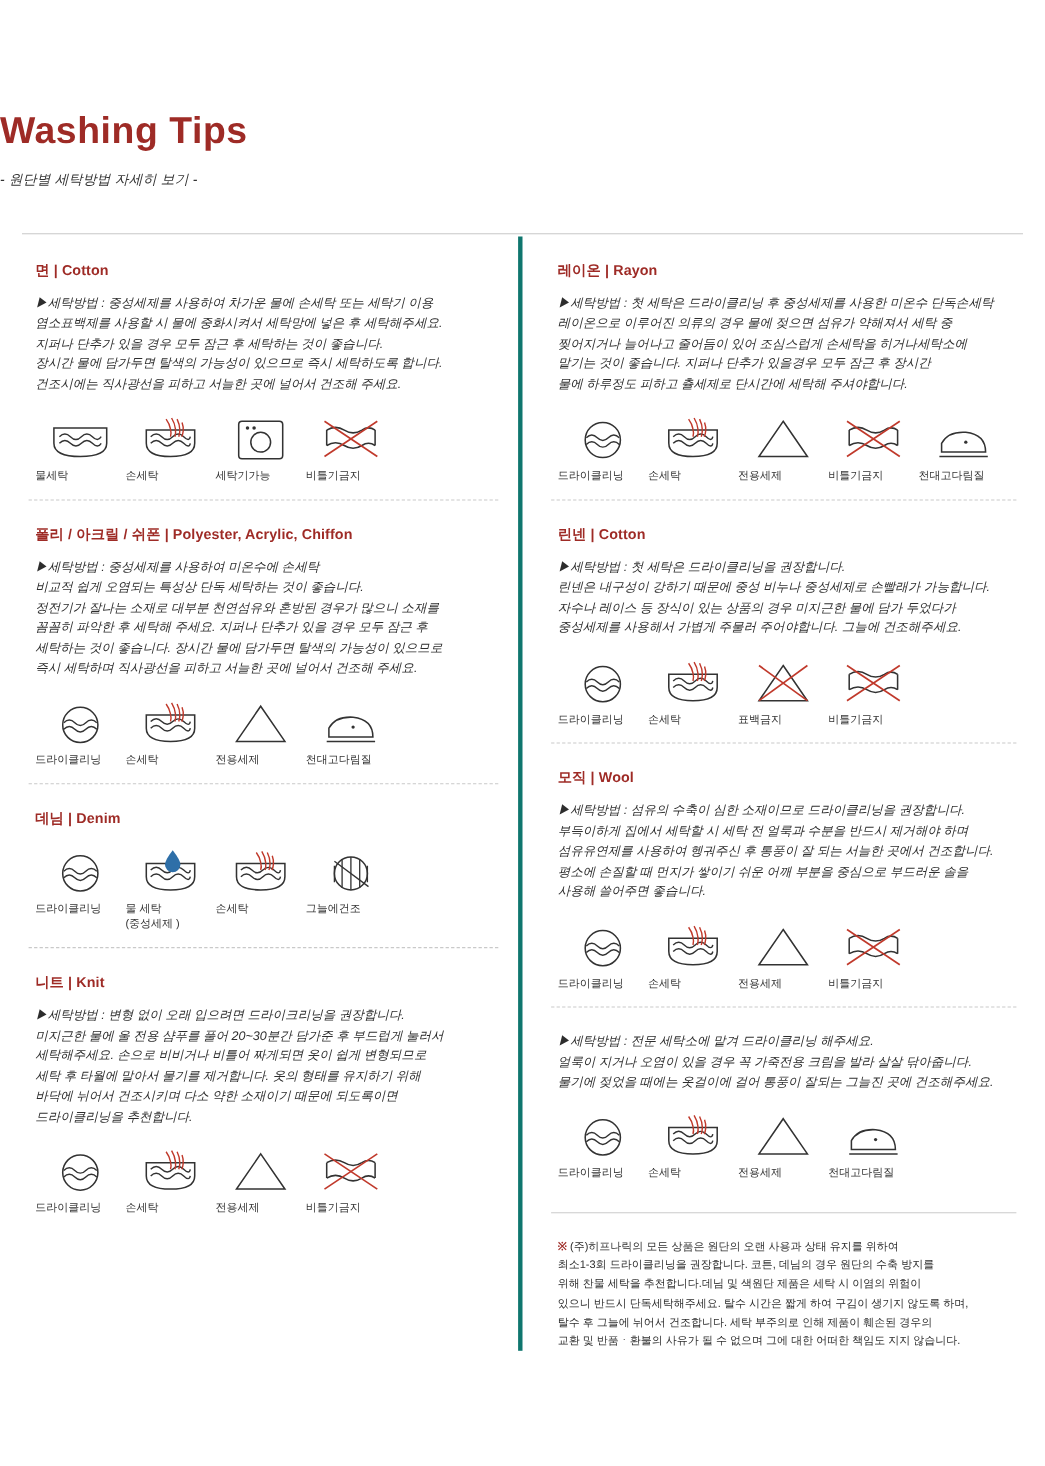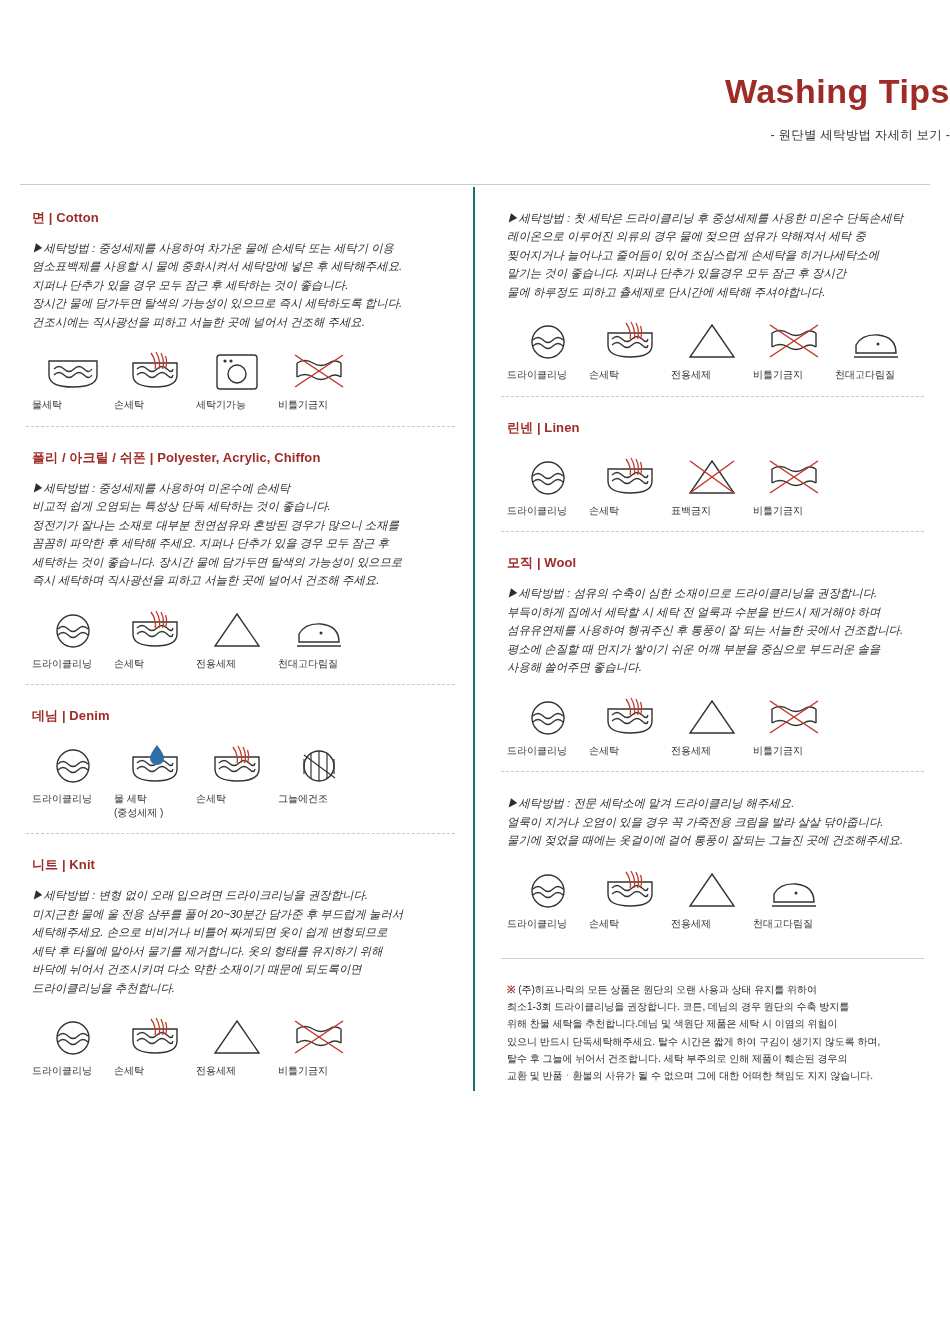--- a/index.html
+++ b/index.html
@@ -13,51 +13,52 @@
     color: #333;
     position: relative;
   }
   .page {
     width: 950px; height: 1333px;
     padding: 0;
     position: relative;
   }
   
   .header {
-    text-align: right;
-    padding-top: 72px;
+    text-align: left;
+    padding-top: 100px;
   }
   .header h1 {
     margin: 0;
     font-size: 34px;
     font-weight: bold;
     color: #9e2b26;
     letter-spacing: 0.5px;
   }
   .header .subtitle {
     margin-top: 16px;
     font-size: 12.5px;
     color: #333;
     letter-spacing: 0.2px;
+    font-style: italic;
   }
   .topline {
     margin: 40px 20px 0 20px;
     border-top: 1px solid #cccccc;
   }
   
   .columns {
     display: flex;
     margin: 0 20px;
     padding-top: 2px;
   }
   .col {
     width: 50%;
     padding: 0 6px;
   }
-  .col.left { border-right: 2px solid #0f766e; padding-right: 18px; }
+  .col.left { border-right: 4px solid #0f766e; padding-right: 18px; }
   .col.right { padding-left: 26px; }
 
   .section {
     padding: 22px 0 14px 0;
     border-bottom: 1px dashed #c9c9c9;
   }
   .section.last { border-bottom: none; }
 
   .sec-title {
     font-size: 13px;
@@ -345,20 +346,21 @@
                 <line x1="4" y1="6" x2="52" y2="38" stroke="#c0392b" stroke-width="1.5"></line>
                 </svg>
               </div>
               <div class="icon-label">비틀기금지</div>
             </div>
           </div>
         </div>
       </div>
     <div class="col right" id="right-col">
         <div class="section">
+          <div class="sec-title">레이온 | Rayon</div>
           <div class="sec-body">▶세탁방법 :  첫 세탁은 드라이클리닝 후 중성세제를 사용한 미온수 단독손세탁
 레이온으로 이루어진 의류의 경우 물에 젖으면 섬유가 약해져서 세탁 중
 찢어지거나 늘어나고 줄어듬이 있어 조심스럽게 손세탁을 히거나세탁소에
 맡기는 것이 좋습니다. 지퍼나 단추가 있을경우 모두 잠근 후 장시간
 물에 하루정도 피하고 츌세제로 단시간에 세탁해 주셔야합니다.</div>
           <div class="icons">
             <div class="icon-item">
               <div class="icon-box">
                 <svg width="56" height="42" viewBox="0 0 56 42">
                   <circle cx="28" cy="23" r="16" fill="none" stroke="#333" stroke-width="1.4"></circle>
@@ -409,21 +411,25 @@
                   <path d="M8 34 H48 Q48 18 30 16 Q14 15 8 26 Z" fill="none" stroke="#333" stroke-width="1.4"></path>
                 <line x1="6" y1="38" x2="50" y2="38" stroke="#333" stroke-width="1.4"></line>
                 <circle cx="30" cy="25" r="1.5" fill="#333"></circle>
                 </svg>
               </div>
               <div class="icon-label">천대고다림질</div>
             </div>
           </div>
         </div>
         <div class="section">
-          <div class="sec-title">린넨 | Linen</div>
+          <div class="sec-title">린넨 | Cotton</div>
+          <div class="sec-body">▶세탁방법 :  첫 세탁은 드라이클리닝을 권장합니다.
+린넨은 내구성이 강하기 때문에 중성 비누나 중성세제로 손빨래가 가능합니다.
+자수나 레이스 등 장식이 있는 상품의 경우 미지근한 물에 담가 두었다가
+중성세제를 사용해서 가볍게 주물러 주어야합니다. 그늘에 건조해주세요.</div>
           <div class="icons">
             <div class="icon-item">
               <div class="icon-box">
                 <svg width="56" height="42" viewBox="0 0 56 42">
                   <circle cx="28" cy="23" r="16" fill="none" stroke="#333" stroke-width="1.4"></circle>
                 <path d="M13 21 q5 -5 10 0 t10 0 t10 0" fill="none" stroke="#333" stroke-width="1.3"></path>
                 <path d="M13 27 q5 -5 10 0 t10 0 t10 0" fill="none" stroke="#333" stroke-width="1.3"></path>
                 </svg>
               </div>
               <div class="icon-label">드라이클리닝</div>

